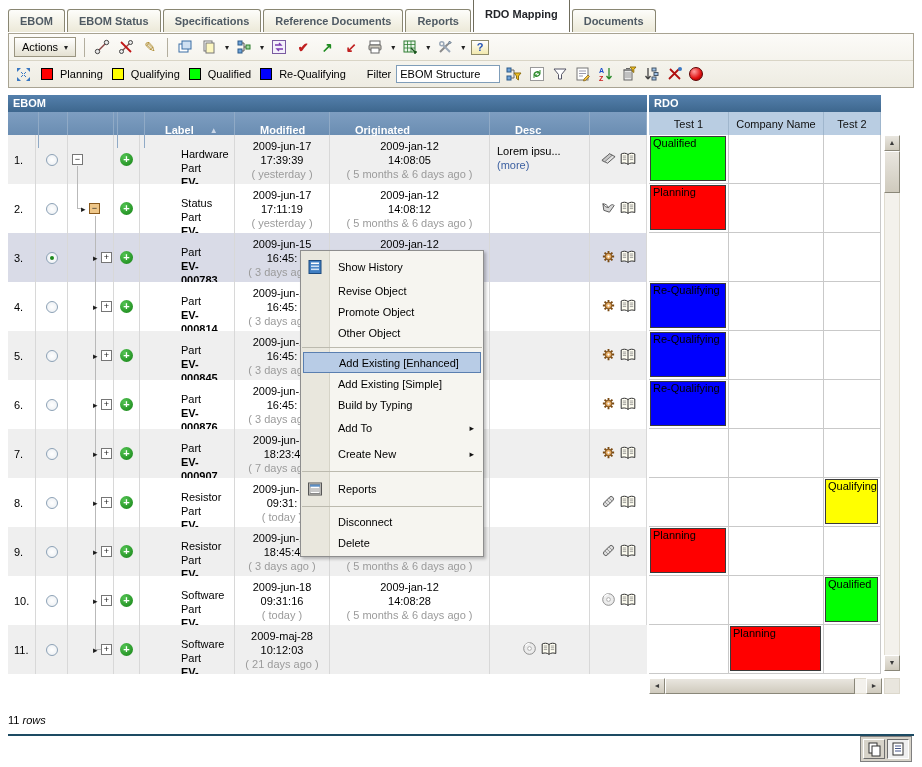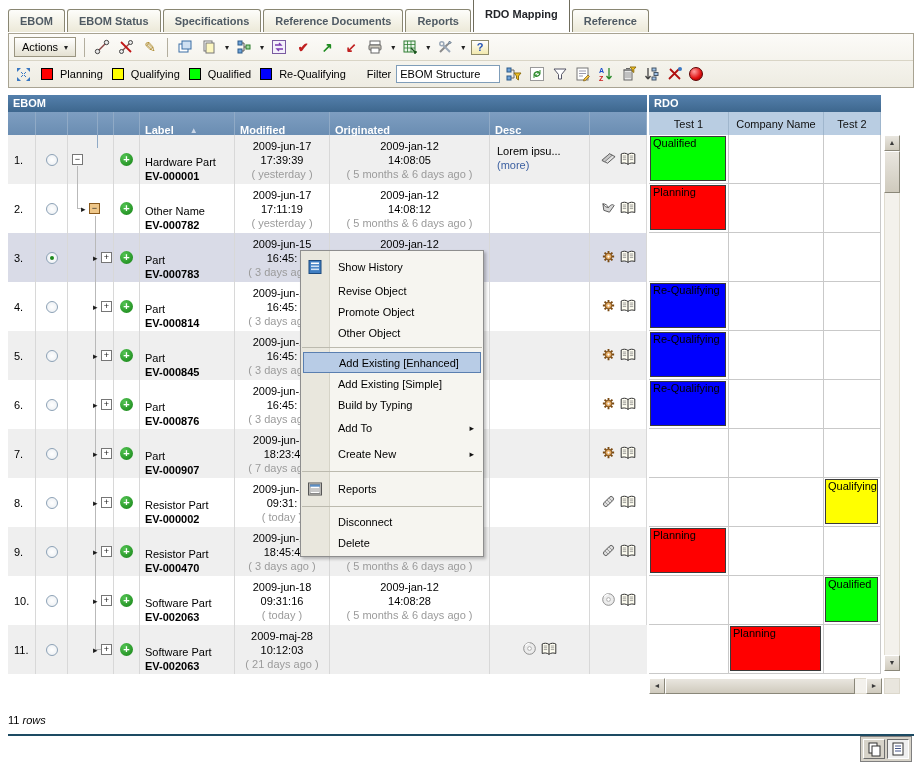--- a/index.html
+++ b/index.html
@@ -33,37 +33,37 @@
   .lglabel{margin-left:2px;}
   .filter-label{margin-left:16px;}
   .filter-input{width:104px;height:18px;border:1px solid #7f9db9;font-family:"Liberation Sans",sans-serif;font-size:11px;padding:1px 3px;background:#fff;}
 
   
   .ebom-panel{position:absolute;left:8px;top:95px;width:639px;}
   .rdo-panel{position:absolute;left:649px;top:95px;width:232px;}
   .sec-title{height:17px;background:linear-gradient(#5480ac,#3e678e);color:#fff;font-weight:bold;padding:2px 5px 0;}
   .ebom-header{display:grid;grid-template-columns:28px 32px 46px 26px 95px 95px 160px 100px 57px;height:23px;
                background:linear-gradient(#7e9ec1,#6a8db2);color:#fff;font-weight:bold;}
-  .hcell{display:flex;align-items:center;padding:12px 5px;border-right:1px solid #90aac6;position:relative;}
+  .hcell{display:flex;align-items:center;padding:12px 5px;border-right:1px solid #90aac6;position:relative;margin-left:20px;}
   .hdiv{position:absolute;left:29px;top:0;bottom:0;width:1px;background:#90aac6;}
   .sortmark{font-size:8px;color:#ccd8e8;margin-left:16px;}
   .rdo-header{display:grid;grid-template-columns:80px 95px 57px;height:23px;background:#b9cde2;color:#101010;}
   .rhcell{display:flex;align-items:center;justify-content:center;border-right:1px solid #9fb6cd;}
 
   .erow{display:grid;grid-template-columns:28px 32px 46px 26px 95px 95px 160px 100px 57px;height:49px;background:#fff;}
   .erow.odd{background:#efefef;}
   .erow.sel{background:#d9dbe7;}
   .ecell{border-right:1px solid #d8d8d8;position:relative;overflow:hidden;}
   .cnum{display:flex;align-items:center;padding-left:6px;}
   .crad{display:flex;align-items:center;justify-content:center;}
   .radio{width:12px;height:12px;border:1px solid #8da2b6;border-radius:50%;background:radial-gradient(#ffffff,#e9edf1);position:relative;display:inline-block;}
   .radio.on::after{content:"";position:absolute;left:3px;top:3px;width:4px;height:4px;border-radius:50%;background:#1d8a1d;}
   .cplus{display:flex;align-items:center;justify-content:center;}
   .plus{width:13px;height:13px;border-radius:50%;background:radial-gradient(circle at 35% 30%,#53c453,#148114);color:#fff;font-weight:bold;font-size:11px;line-height:12px;text-align:center;display:inline-block;}
-  .clabel{padding:20px 0 0 5px;line-height:14px;}
+  .clabel{padding:12px 0 0 5px;line-height:14px;margin-left:36px;}
   .l1,.l2,.l3{display:block;}
   .l2{font-weight:bold;}
   .l3{font-style:italic;}
   .cdate{text-align:center;padding-top:4px;line-height:14px;}
   .dt{display:block;}
   .rel{display:block;color:#9b9b9b;}
   .cdesc{padding:9px 0 0 7px;line-height:14px;}
   .more{color:#3b5fa0;display:inline-block;cursor:pointer;text-align:center;}
   .cicons{display:flex;align-items:center;justify-content:center;gap:4px;}
   .tline{position:absolute;background:#b9b9b9;}
@@ -120,21 +120,21 @@
     <div class="tab">
         <span>Reference Documents</span>
       </div>
     <div class="tab">
         <span>Reports</span>
       </div>
     <div class="tab active">
         <span>RDO Mapping</span>
       </div>
     <div class="tab">
-        <span>Reference</span>
+        <span>Documents</span>
       </div>
   </div>
 
   <div class="toolbars">
     <div class="tb tb1">
       <span class="actions-btn">
         <span>Actions</span>
         <span class="dd">▾</span>
       </span>
       <span class="tbsep"></span>
@@ -368,21 +368,21 @@
             <span class="tline" style="left: 9px; top: 0px; width: 1px; height: 25px;"></span>
             <span class="tline" style="left: 9px; top: 24px; width: 5px; height: 1px;"></span>
             <span class="tline" style="left: 27px; top: 32px; width: 1px; height: 17px;"></span>
             <span class="tarrow" style="left: 13px; top: 20px;">▸</span>
             <span class="tbox tan" style="left: 21px; top: 19px;">−</span>
           </div>
           <div class="ecell cplus">
             <span class="plus">+</span>
           </div>
           <div class="ecell clabel">
-            <span class="l1">Other Name</span>
+            <span class="l1">Status Part</span>
             <span class="l2">EV-000782</span>
             <span class="l3">A</span>
           </div>
           <div class="ecell cdate">
             <span class="dt">2009-jun-17</span>
             <span class="dt">17:11:19</span>
             <span class="rel">( yesterday )</span>
           </div>
           <div class="ecell cdate">
             <span class="dt">2009-jan-12</span>

